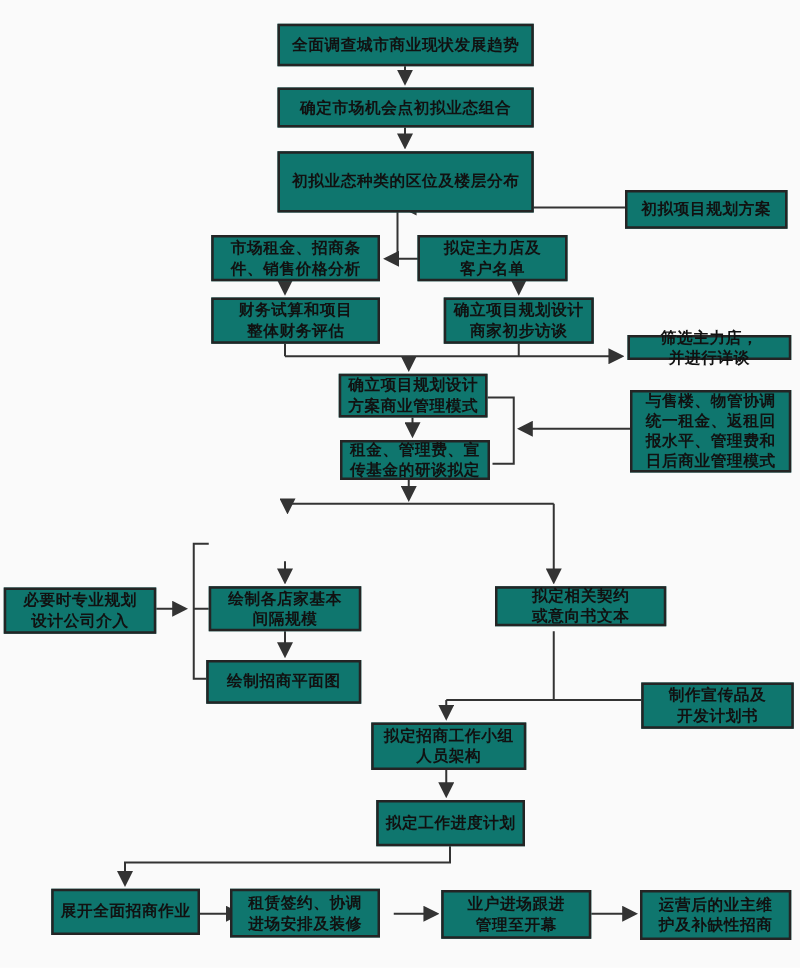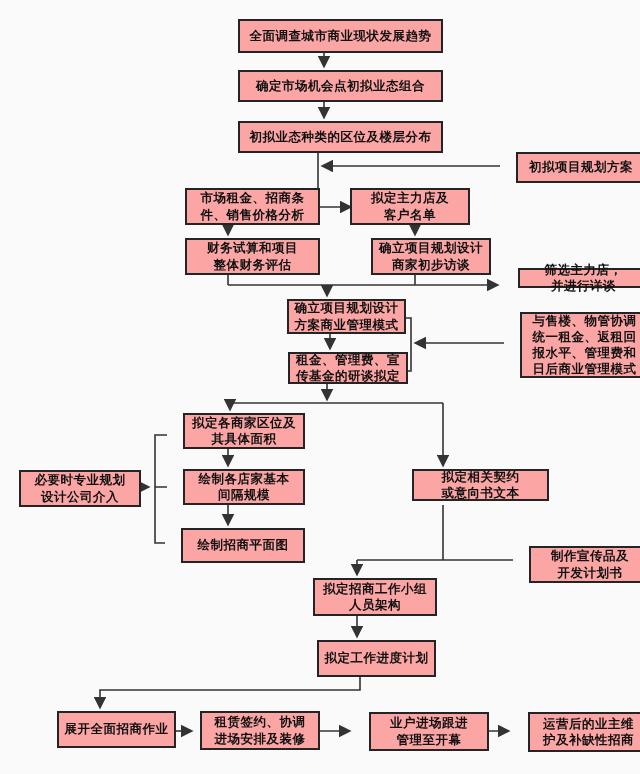--- a/index.html
+++ b/index.html
@@ -14,25 +14,24 @@
     overflow:hidden;
   }
   .connector-layer{
     position:absolute;left:0;top:0;width:640px;height:774px;
     pointer-events:none;
   }
   .node{
     position:absolute;
     box-sizing:border-box;
     border:2px solid #242424;
-    background:#fca5a5;
+    background:#0f766e;
     display:flex;align-items:center;justify-content:center;
     text-align:center;
     padding:1px 2px;
-    margin-left:16px;
   }
   .node-label{
     font-size:12.5px;
     font-weight:bold;
     color:#111111;
     line-height:1.3;
     white-space:pre-line;
     letter-spacing:0.5px;
   }
 </style>
@@ -80,21 +79,21 @@
       <path d="M473,731 H508" marker-end="url(#arr)"></path>
     </g>
   </svg>
 
   <div class="node" style="left:222px;top:19px;width:205px;height:34px">
     <span class="node-label">全面调查城市商业现状发展趋势</span>
   </div>
   <div class="node" style="left:222px;top:70px;width:205px;height:32px">
     <span class="node-label">确定市场机会点初拟业态组合</span>
   </div>
-  <div class="node" style="left:222px;top:121px;width:205px;height:32px">
+  <div class="node" style="left:222px;top:121px;width:205px;height:49px">
     <span class="node-label">初拟业态种类的区位及楼层分布</span>
   </div>
   <div class="node" style="left:500px;top:152px;width:130px;height:31px">
     <span class="node-label">初拟项目规划方案</span>
   </div>
   <div class="node" style="left:169px;top:188px;width:135px;height:37px">
     <span class="node-label">市场租金、招商条
 件、销售价格分析</span>
   </div>
   <div class="node" style="left:334px;top:188px;width:120px;height:37px">
@@ -119,24 +118,20 @@
   </div>
   <div class="node" style="left:504px;top:312px;width:129px;height:66px">
     <span class="node-label">与售楼、物管协调
 统一租金、返租回
 报水平、管理费和
 日后商业管理模式</span>
   </div>
   <div class="node" style="left:272px;top:352px;width:120px;height:32px">
     <span class="node-label">租金、管理费、宣
 传基金的研谈拟定</span>
-  </div>
-  <div class="node" style="left:167px;top:413px;width:122px;height:36px">
-    <span class="node-label">拟定各商家区位及
-其具体面积</span>
   </div>
   <div class="node" style="left:167px;top:469px;width:122px;height:36px">
     <span class="node-label">绘制各店家基本
 间隔规模</span>
   </div>
   <div class="node" style="left:165px;top:528px;width:124px;height:35px">
     <span class="node-label">绘制招商平面图</span>
   </div>
   <div class="node" style="left:3px;top:470px;width:122px;height:37px">
     <span class="node-label">必要时专业规划

